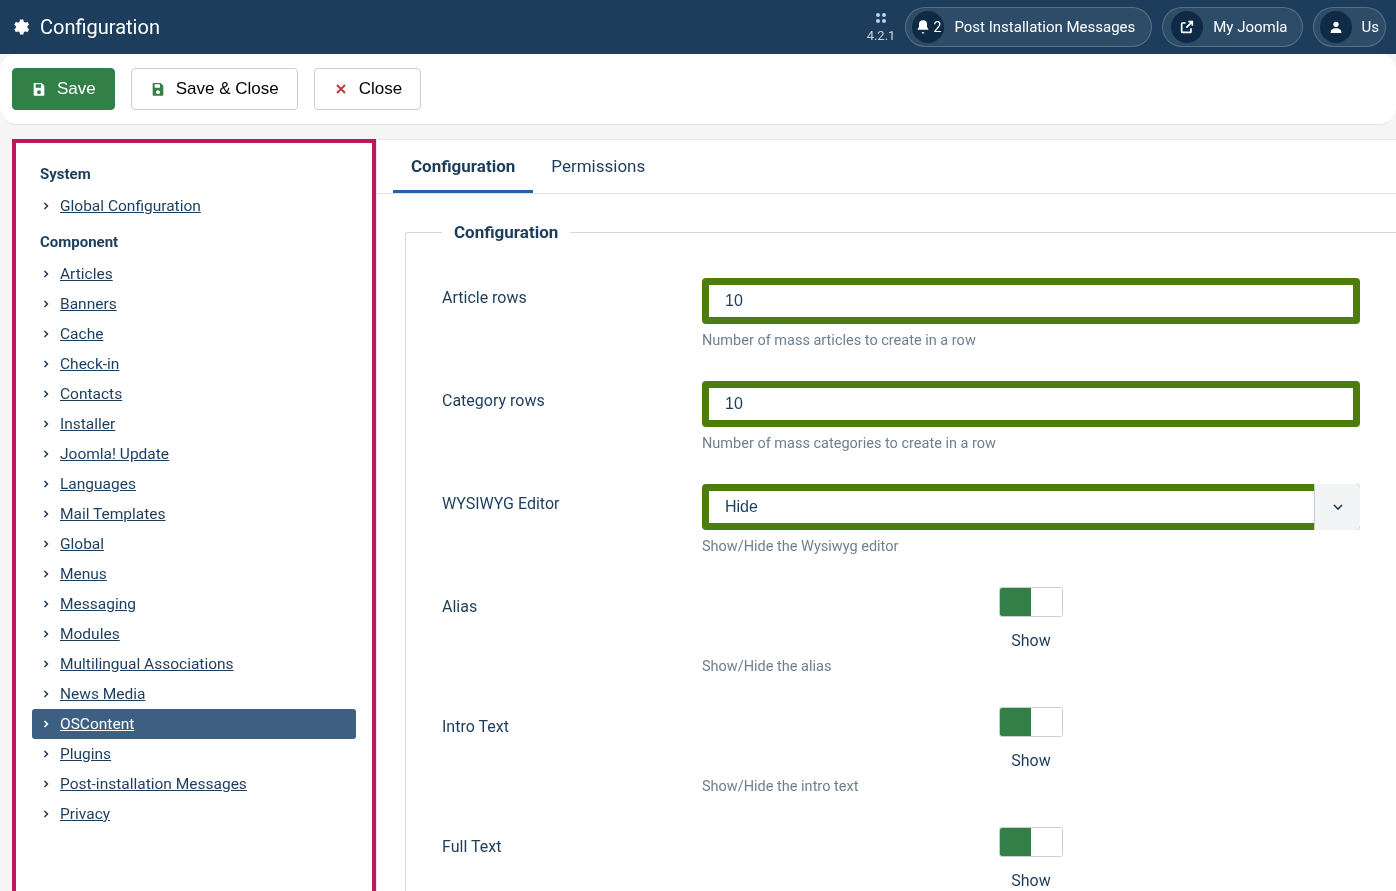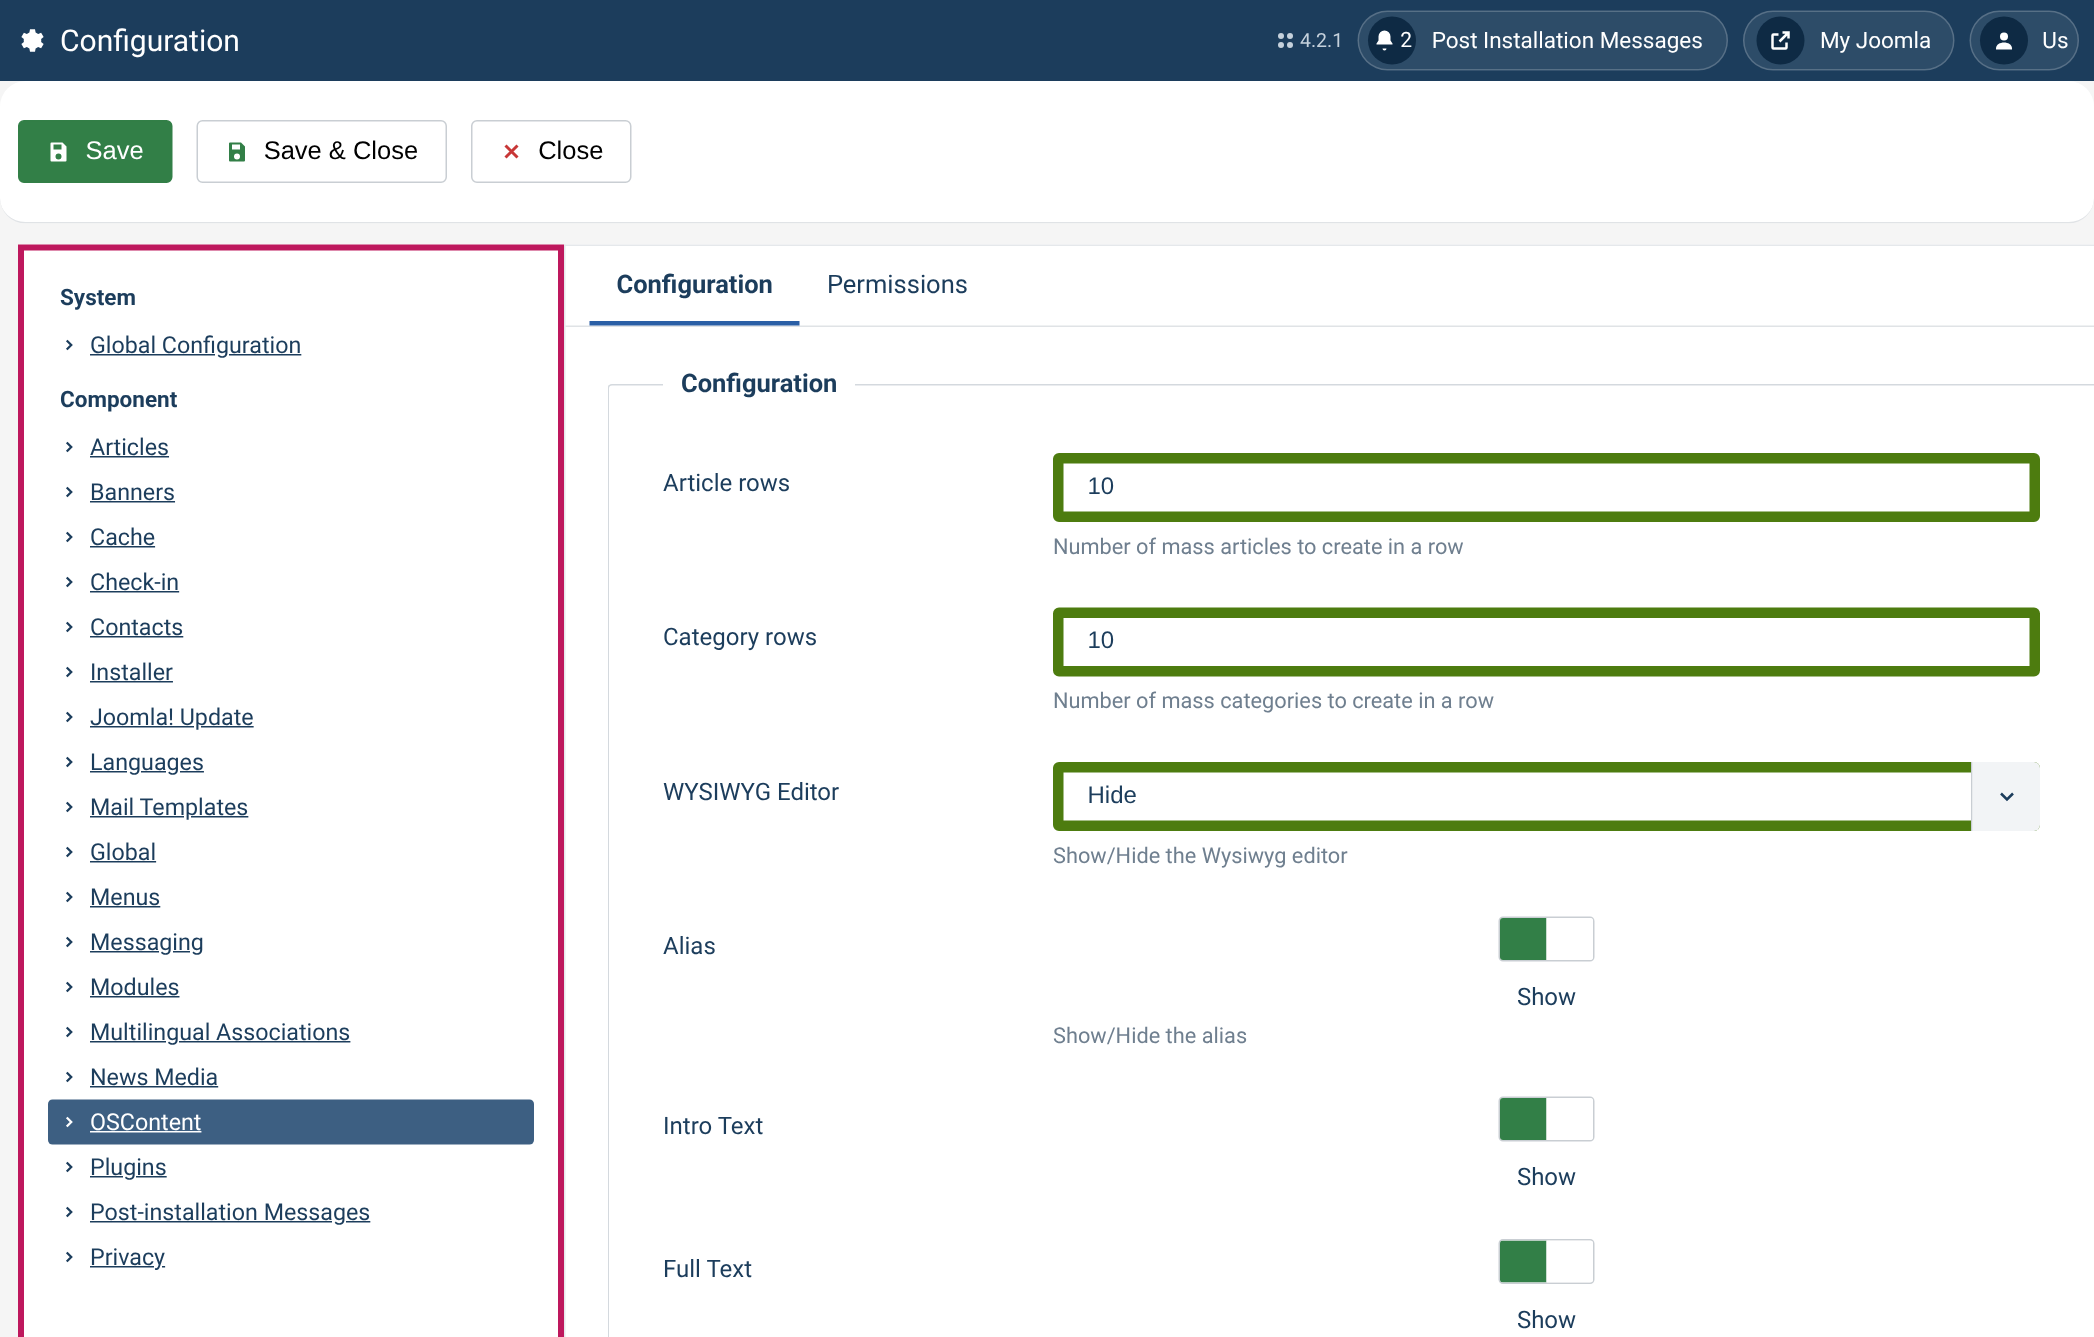--- a/index.html
+++ b/index.html
@@ -3,29 +3,29 @@
 <meta charset="utf-8">
 <style>
 * { box-sizing: border-box; margin: 0; padding: 0; }
 body { font-family: -apple-system, BlinkMacSystemFont, "Segoe UI", Roboto, sans-serif; background: #f5f5f5; color: #1c3d5c; font-size: 15px; overflow-x: hidden; }
 
 .topbar { background: #1c3d5c; color: #fff; height: 54px; display: flex; align-items: center; padding: 0 10px; }
 .topbar-left { display: flex; align-items: center; gap: 10px; }
 .gear-icon { width: 20px; height: 20px; display: inline-flex; align-items: center; justify-content: center; }
 .topbar-title { font-size: 20px; font-weight: 400; }
 .topbar-right { margin-left: auto; display: flex; align-items: center; gap: 10px; }
-.version { color: #c5d1dc; font-size: 13px; display: flex; align-items: center; gap: 4px; }
+.version { color: #c5d1dc; font-size: 13px; display: flex; align-items: center; gap: 4px; flex-direction: column; }
 .pill { background: rgba(255,255,255,0.08); border: 1px solid rgba(255,255,255,0.2); border-radius: 22px; height: 40px; display: flex; align-items: center; padding: 0 16px 0 6px; gap: 10px; color: #fff; font-size: 15px; cursor: pointer; }
 .pill .badge-circle { background: #0e2a44; border-radius: 50%; width: 32px; height: 32px; display: flex; align-items: center; justify-content: center; gap:2px; }
 .pill .count { font-size: 14px; }
 .pill .ico { width: 16px; height: 16px; display: inline-flex; }
 .pill-small { padding: 0 14px 0 8px; }
 .user-pill { padding: 0 6px 0 6px; }
 
-.toolbar { background: #fff; border-bottom: 1px solid #e0e3e6; padding: 26px 12px; display: flex; gap: 16px; border-radius: 17px; }
+.toolbar { background: #fff; border-bottom: 1px solid #e0e3e6; padding: 14px 12px; display: flex; gap: 16px; border-radius: 17px; }
 .btn { display: inline-flex; align-items: center; gap: 10px; padding: 0 18px; height: 42px; border-radius: 4px; border: 1px solid #c9ced3; background: #fff; color: #000000; font-size: 17px; cursor: pointer; }
 .btn-success { background: #327f47; border-color: #327f47; color: #fff; }
 .btn .icn { width: 16px; height: 16px; display: inline-flex; }
 
 .main-wrap { display: flex; padding: 14px 0 14px 12px; gap: 0; }
 .sidebar { width: 364px; background: #fff; border: 4px solid #be185d; padding: 22px 24px; }
 .sb-heading { font-weight: 700; color: #1c3d5c; font-size: 15px; margin-bottom: 8px;}
 .sb-heading.mt { margin-top: 12px; }
 .sb-item { display: flex; align-items: center; gap: 8px; padding: 6px 8px; margin: 0px -8px; color: #1c3d5c; cursor: pointer; font-size: 15.5px; border-radius: 3px; text-decoration: underline; }
 .sb-item.active { background: #3d5f82; color: #fff; }
@@ -367,20 +367,21 @@
           <div class="form-row">
             <div class="form-label">Intro Text</div>
             <div class="form-control">
               <div class="toggle-row">
                 <div class="toggle">
                     <div class="half on"></div>
                     <div class="half off"></div>
                   </div>
                 <span class="toggle-label">Show</span>
               </div>
+              <div class="help">Show/Hide the intro text</div>
             </div>
           </div>
 
           <div class="form-row">
             <div class="form-label">Full Text</div>
             <div class="form-control">
               <div class="toggle-row">
                 <div class="toggle">
                     <div class="half on"></div>
                     <div class="half off"></div>

